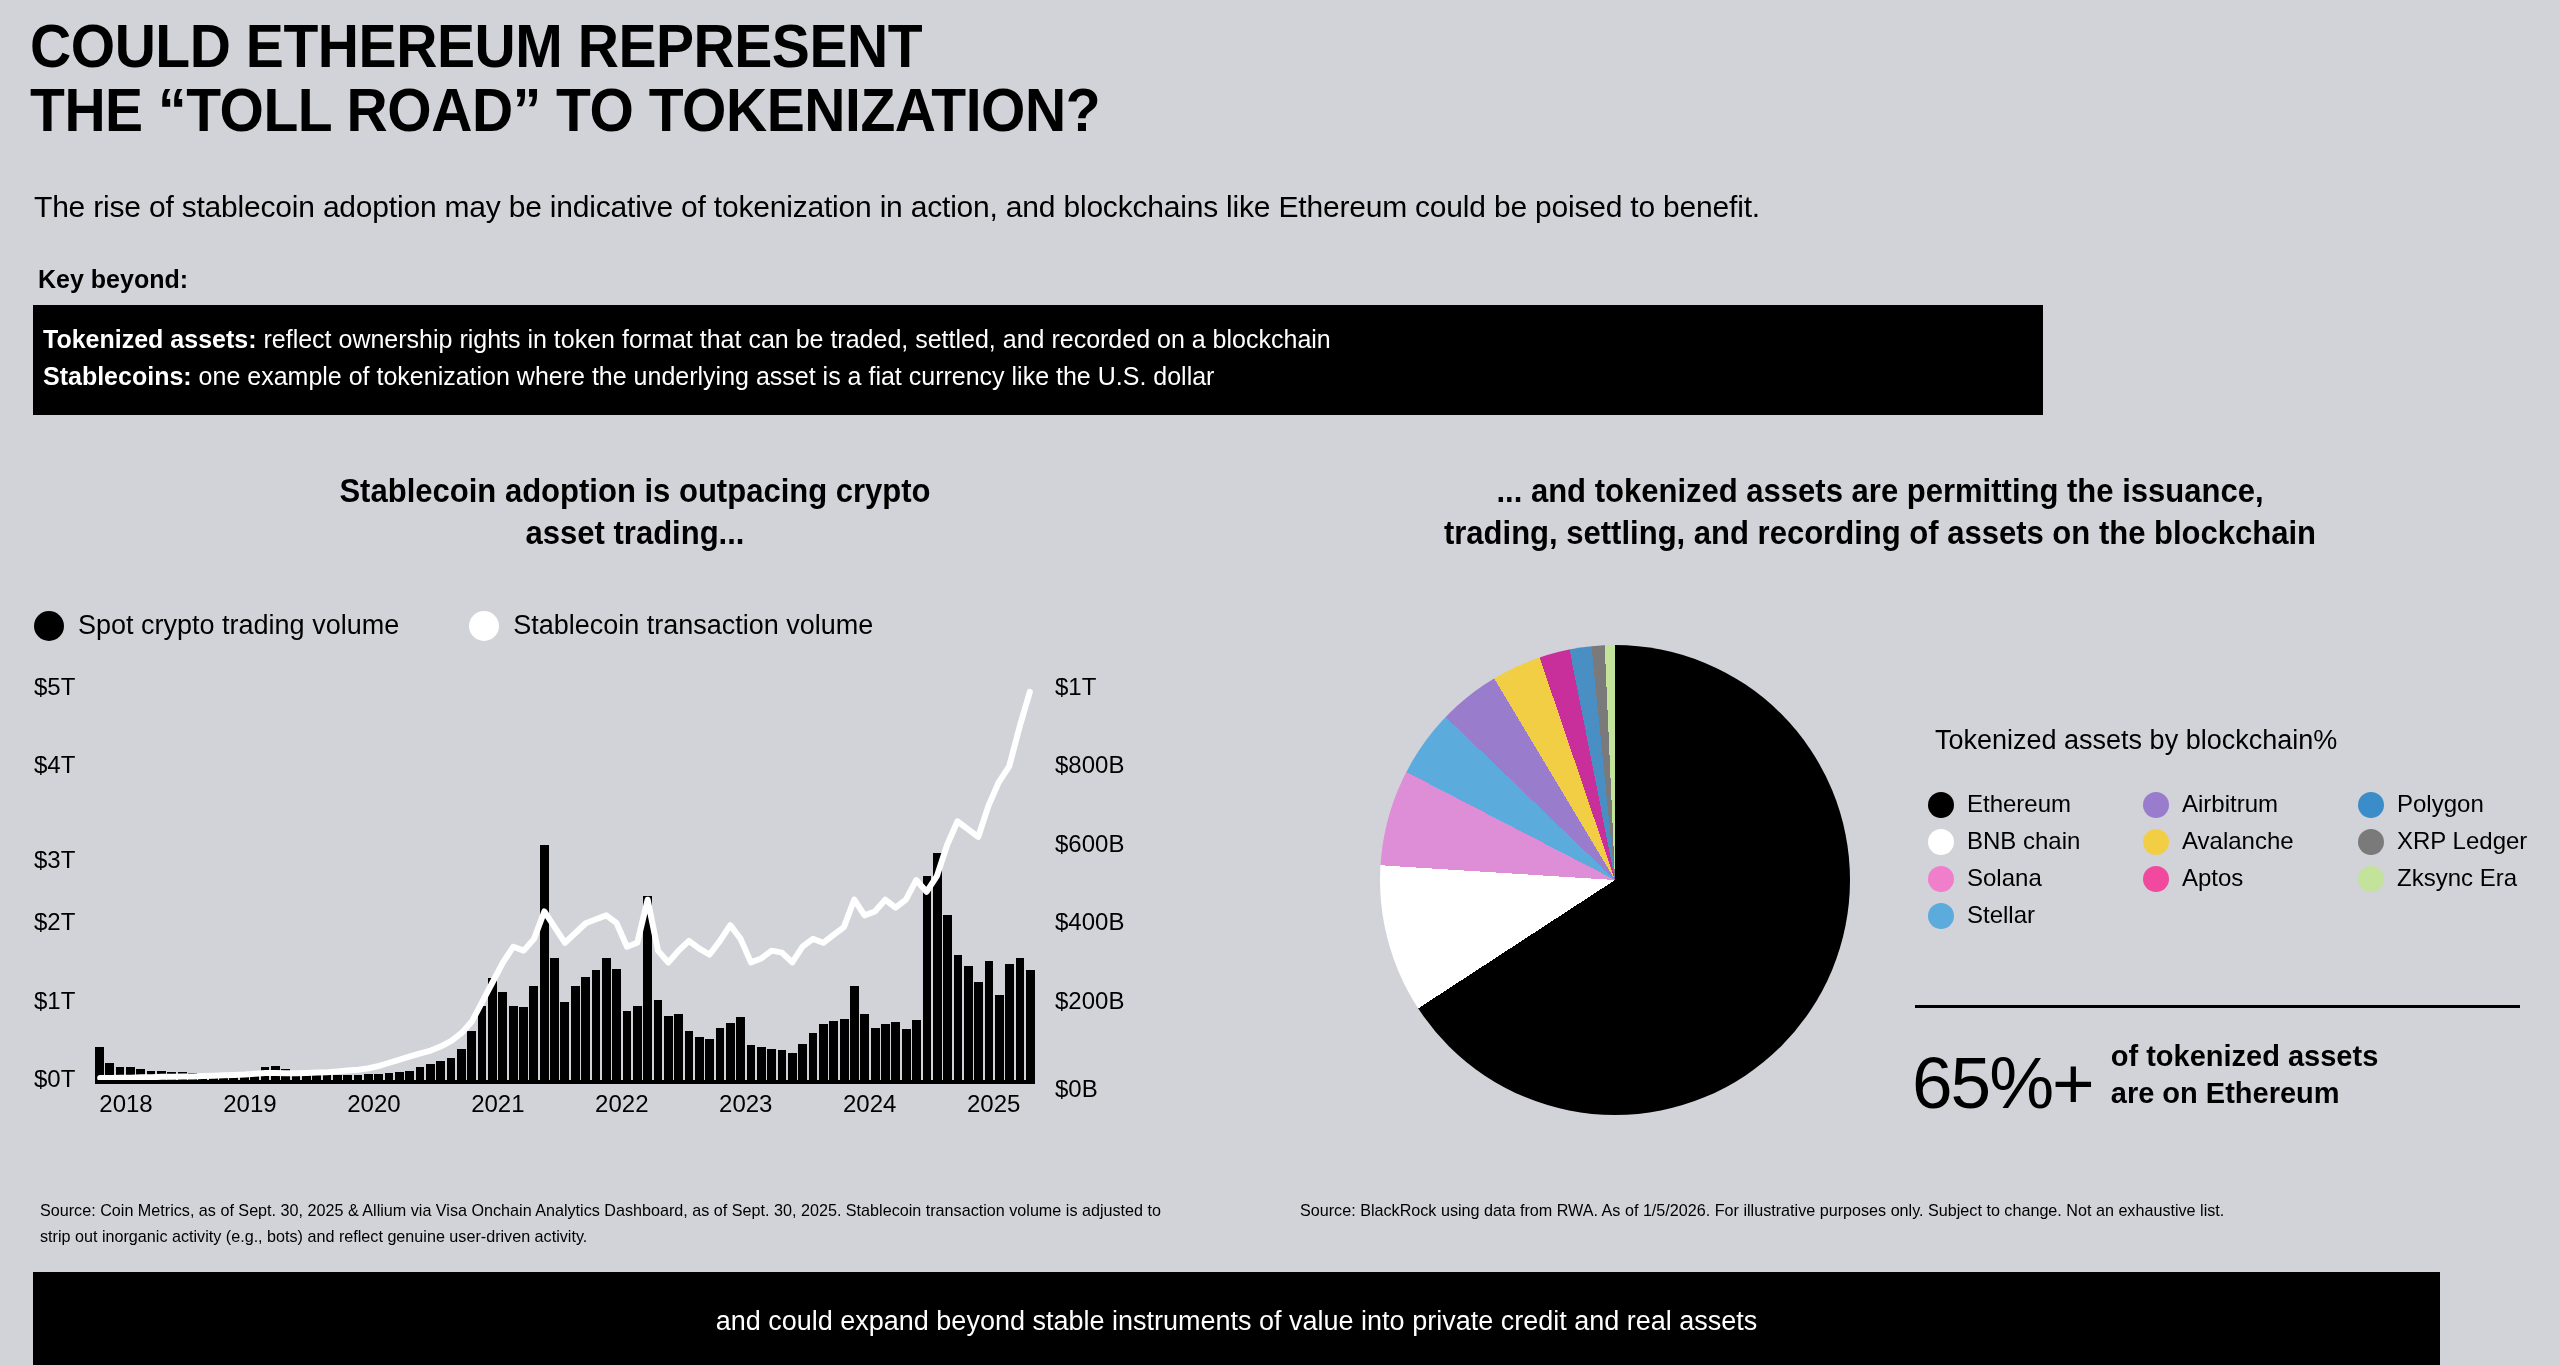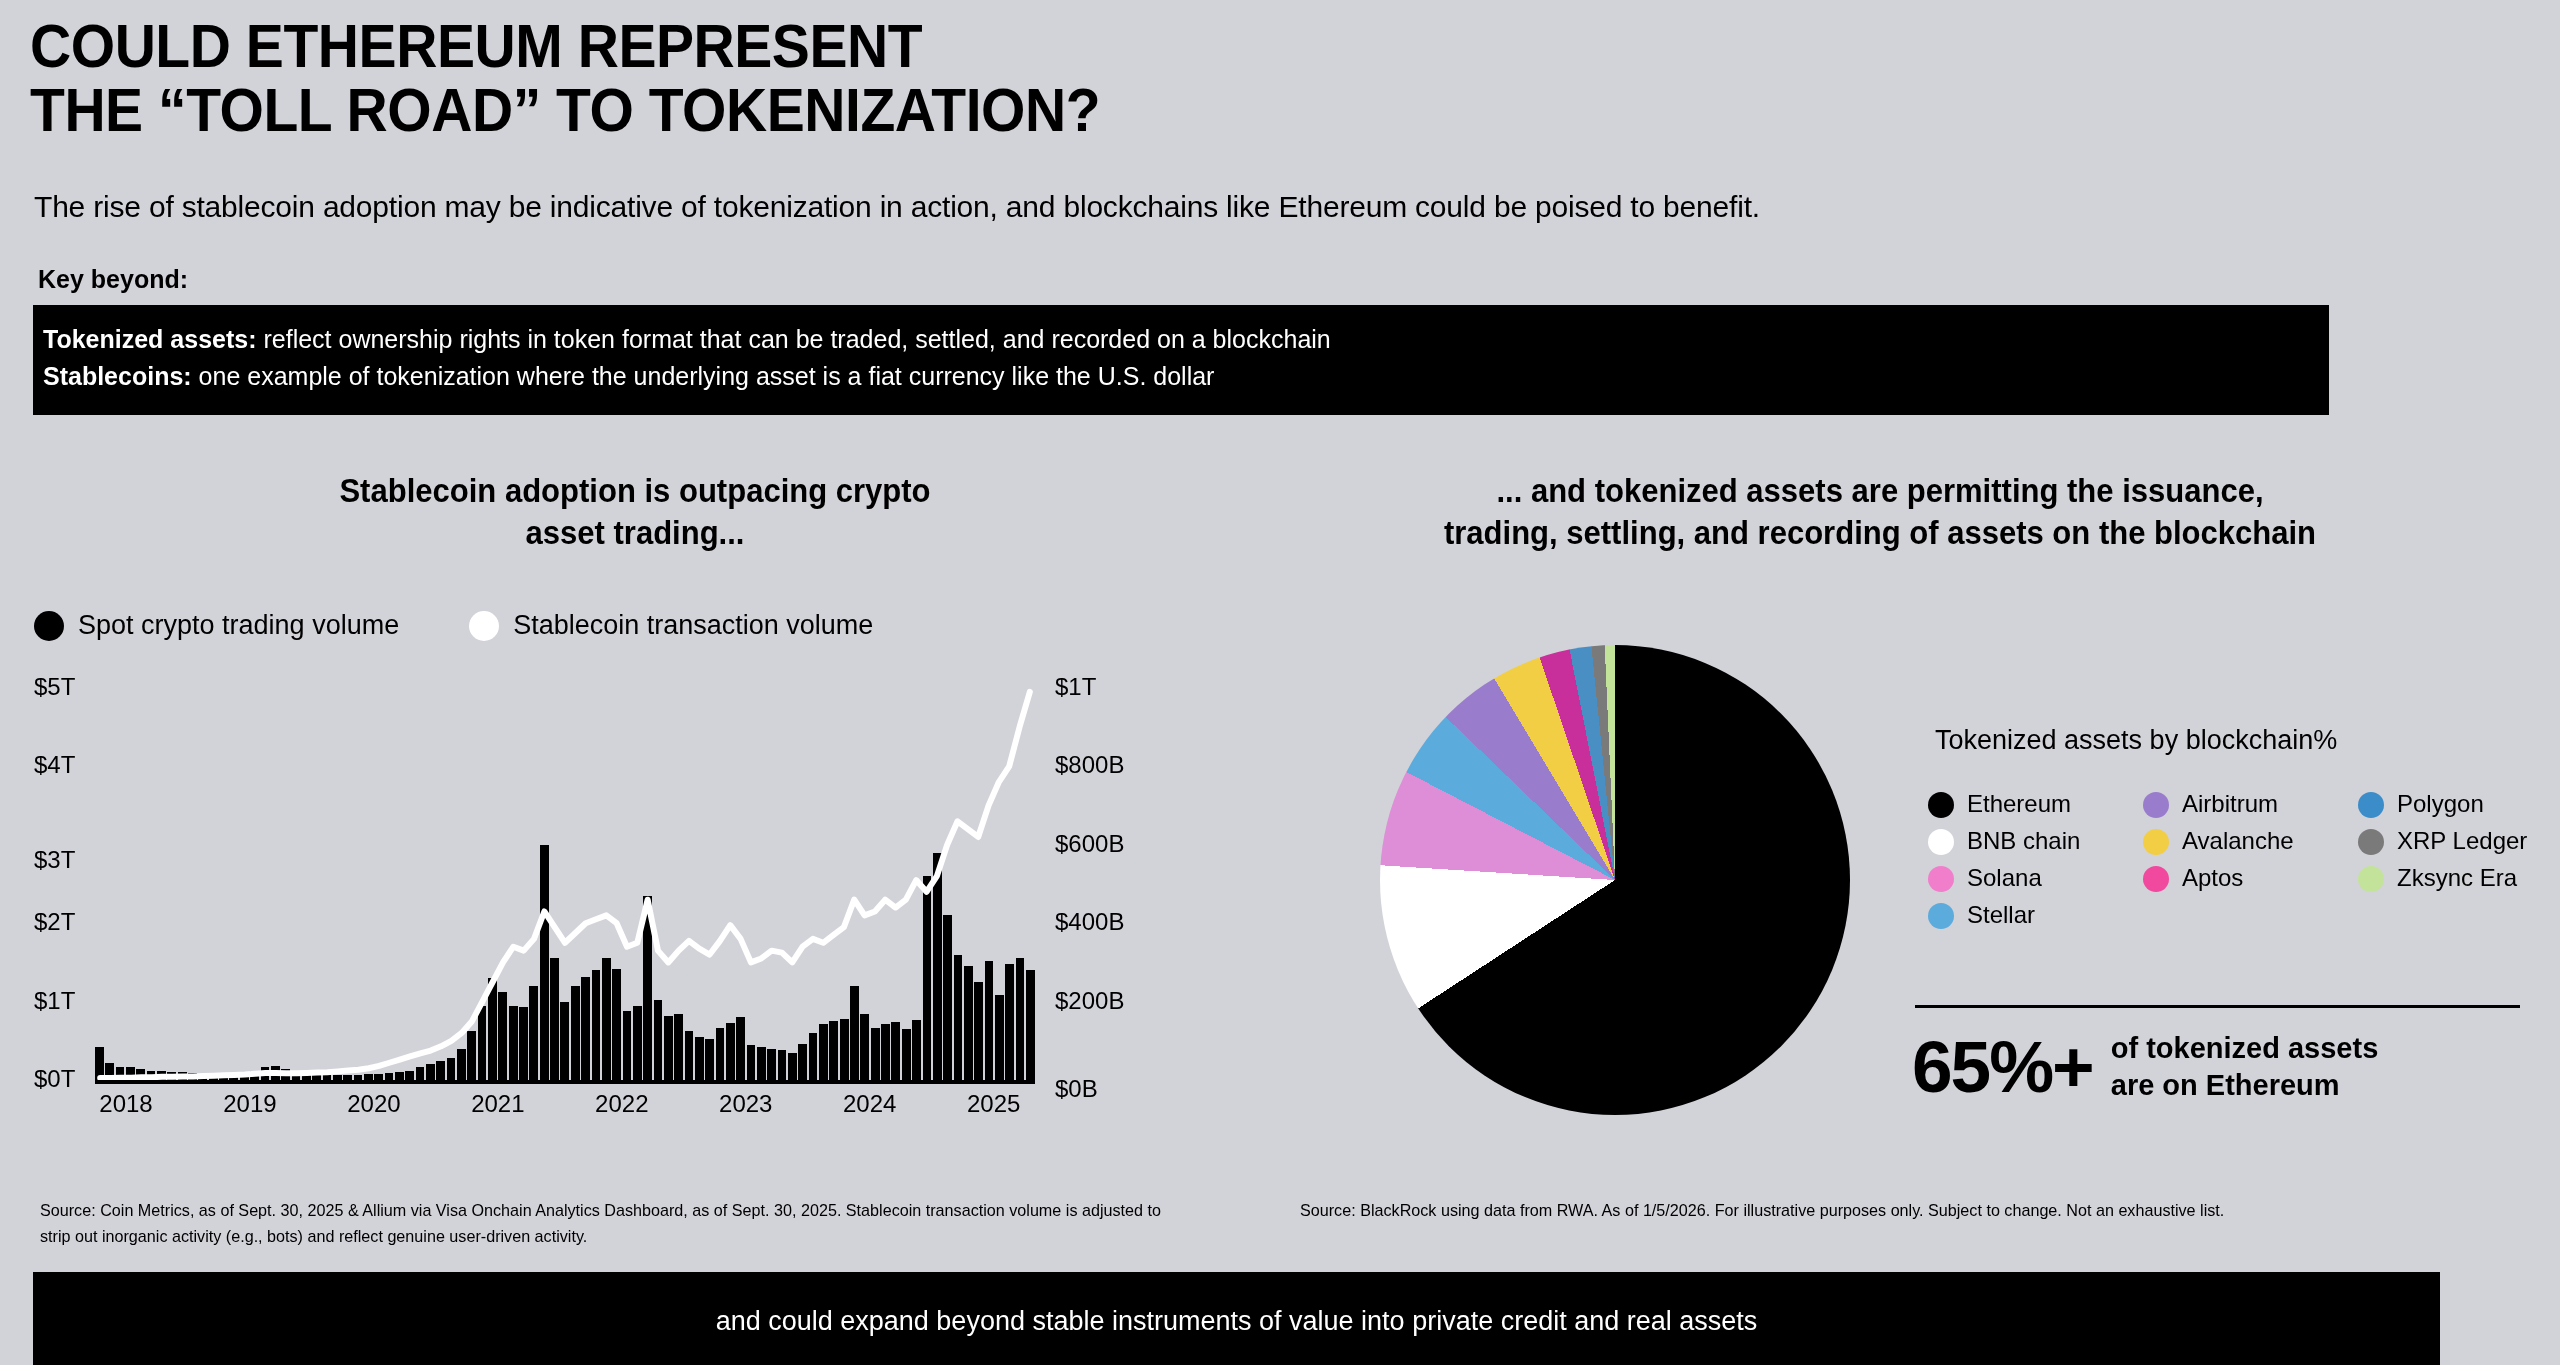--- a/index.html
+++ b/index.html
@@ -39,21 +39,21 @@
 
   #keyterms-label {
     position: absolute;
     left: 38px; top: 265px;
     font-size: 25px;
     font-weight: 700;
   }
   #keyterms-box {
     position: absolute;
     left: 33px; top: 305px;
-    width: 2296px; height: 110px;
+    width: 2010px; height: 110px;
     background: #000;
     color: #fff;
     padding: 16px 0 0 10px;
   }
   .kt-line {
     font-size: 25px;
     line-height: 1.48;
     white-space: nowrap;
   }
   .kt-line b { font-weight: 700; }
@@ -178,24 +178,25 @@
     width: 605px; height: 3px;
     background: #000;
   }
   #stat-block {
     position: absolute;
     left: 1912px; top: 1030px;
     display: flex; align-items: center; gap: 18px;
   }
   #stat-number {
     font-family: "Liberation Sans Narrow", "Liberation Sans", sans-serif;
-    font-weight: 700;
+    font-weight: 400;
     font-size: 73px;
     letter-spacing: -2px;
     line-height: 1;
+    margin-top: 16px;
   }
   #stat-text {
     font-family: "Liberation Sans Narrow", "Liberation Sans", sans-serif;
     font-weight: 700;
     font-size: 29px;
     line-height: 1.26;
   }
 
   
   #bottom-banner {

